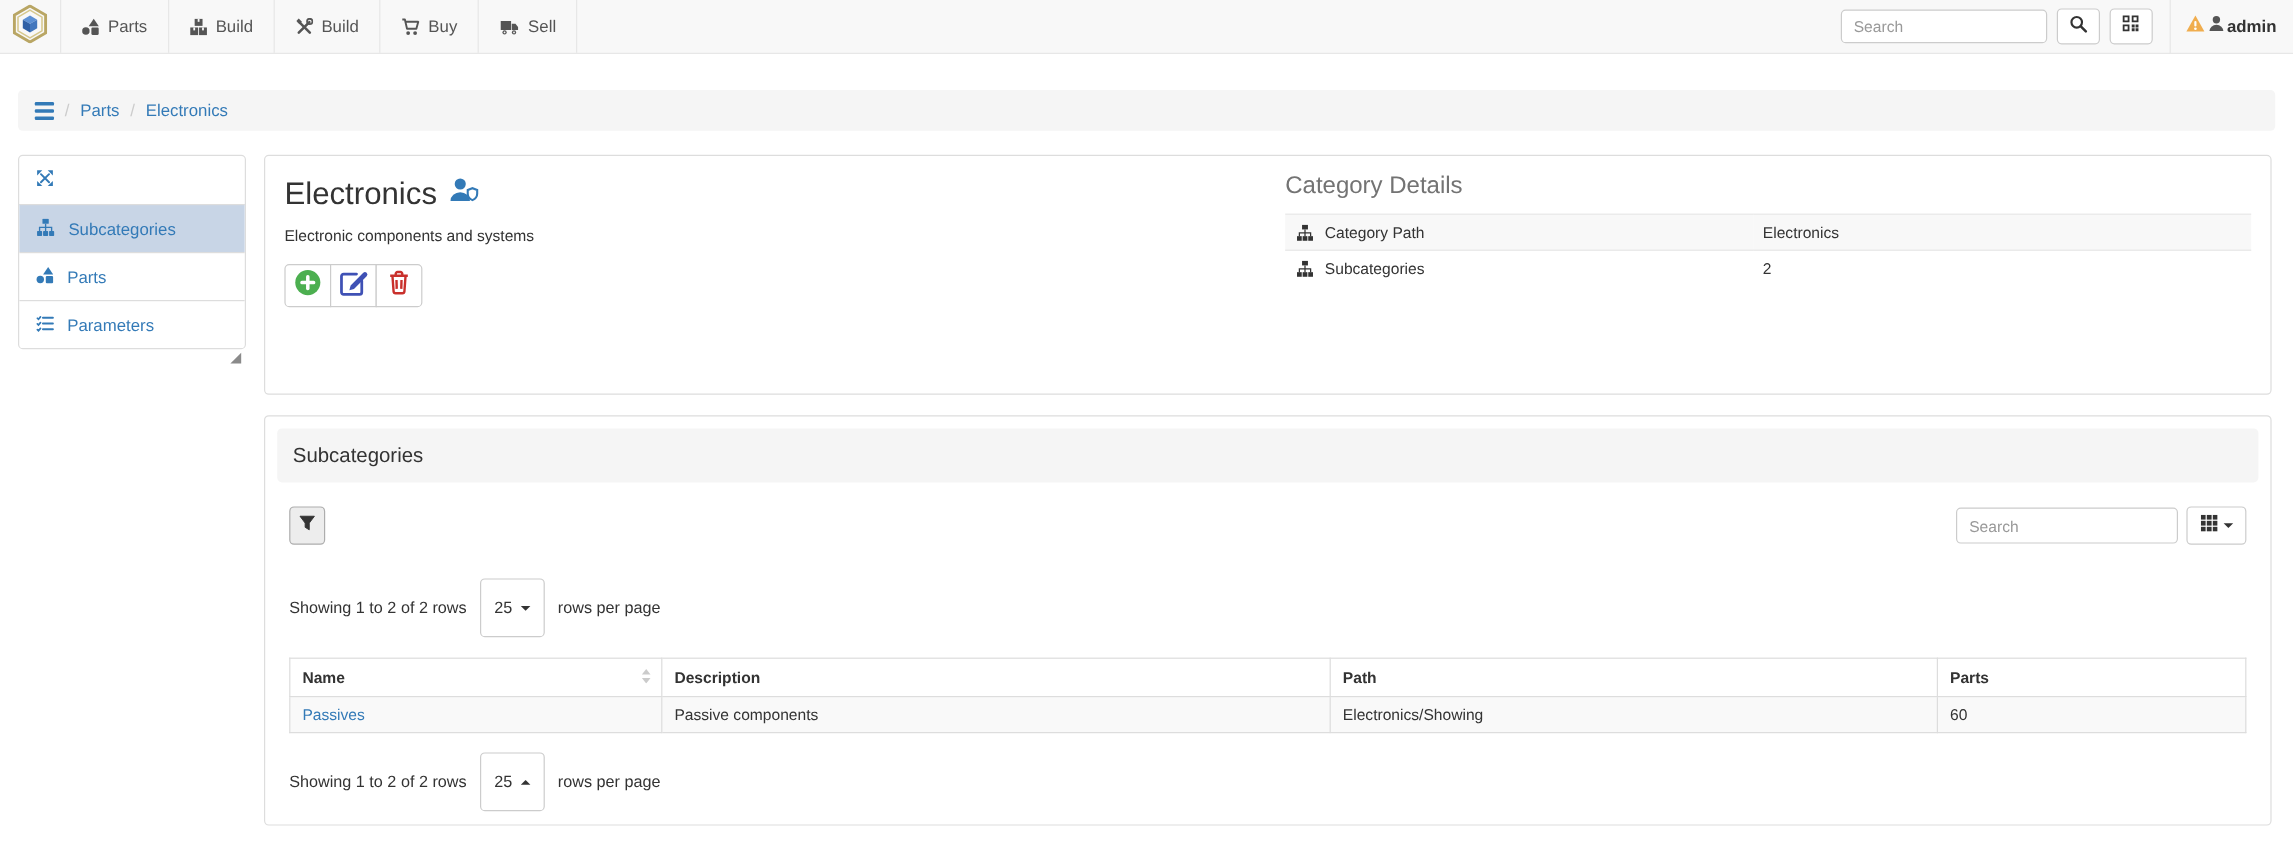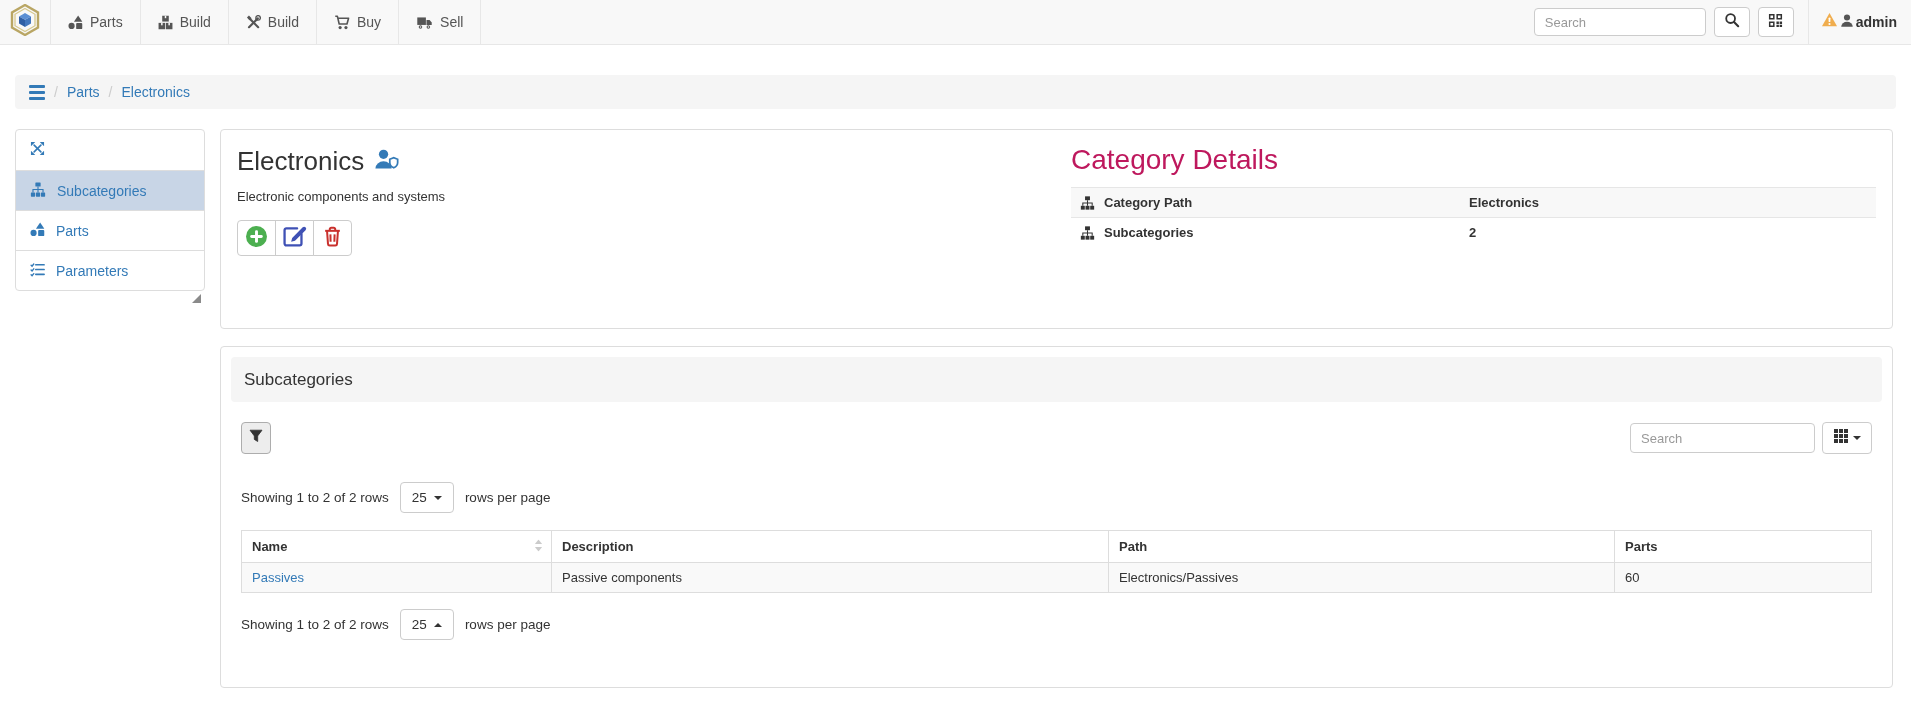--- a/index.html
+++ b/index.html
@@ -59,23 +59,23 @@
   .cat-title { font-size:26px; color:#333; font-weight:400; }
   .cat-desc { margin-top:12px; font-size:13px; color:#333; }
   .btn-group { margin-top:16px; display:flex; }
   .act-btn { width:39px; height:36px; background:#fff; border:1px solid #ccc;
     display:flex; align-items:center; justify-content:center; cursor:pointer; }
   .act-btn + .act-btn { margin-left:-1px; }
   .act-btn:first-child { border-radius:4px 0 0 4px; }
   .act-btn:last-child { border-radius:0 4px 4px 0; }
 
   .details { position:absolute; left:850px; top:14px; right:16px; }
-  .details-heading { font-size:28px; color:#be185d; font-weight:400; margin-bottom:11px; }
+  .details-heading { font-size:20px; color:#737373; font-weight:400; margin-bottom:11px; }
   .details-table { width:100%; border-collapse:collapse; font-size:13px; }
-  .details-table tr { border-top:1px solid #e6e6e6;font-weight:bold; }
+  .details-table tr { border-top:1px solid #e6e6e6; }
   .details-table tr:nth-child(odd) { background:#f8f8f8; }
   .details-table td { padding:7px 8px; }
   .d-label { width:390px; }
   .d-label-inner { display:flex; align-items:center; gap:9px; color:#333; }
   .d-icon { width:16px; display:flex; justify-content:center; color:#333; }
 
   
   .card-bottom { height:342px; padding:10px; }
   .panel-heading { height:45px; background:#f5f5f5; border-radius:4px;
     display:flex; align-items:center; padding:0 13px; font-size:17px; color:#333; }
@@ -86,21 +86,21 @@
   .toolbar-right { position:absolute; right:10px; top:0; display:flex; align-items:center; gap:7px; }
   .tbl-search { width:185px; height:30px; border:1px solid #ccc; border-radius:4px;
     padding:0 10px; font-size:13px; outline:none; }
   .tbl-search::placeholder { color:#999; }
   .col-btn { height:32px; width:50px; background:#fff; border:1px solid #ccc; border-radius:4px;
     display:flex; align-items:center; justify-content:center; gap:5px; cursor:pointer; }
 
   .pg-row { margin-top:28px; padding-left:10px; display:flex; align-items:center;
     gap:11px; font-size:13.5px; color:#333; }
   .pg-row.bottom { margin-top:16px; }
-  .page-size-btn { height:31px; padding:0 11px; background:#fff; border:1px solid #ccc;
+  .page-size-btn { height:49px; padding:0 11px; background:#fff; border:1px solid #ccc;
     border-radius:4px; display:flex; align-items:center; gap:7px; font-size:13.5px;
     color:#333; cursor:pointer; }
   .caret-down { width:0; height:0; border-left:4px solid transparent;
     border-right:4px solid transparent; border-top:4px solid #333; }
   .caret-up { width:0; height:0; border-left:4px solid transparent;
     border-right:4px solid transparent; border-bottom:4px solid #333; }
 
   .sub-table { margin:17px 10px 0 10px; width:calc(100% - 20px); border-collapse:collapse;
     font-size:13px; table-layout:fixed; }
   .sub-table th, .sub-table td { border:1px solid #ddd; text-align:left; }
@@ -457,21 +457,21 @@
             </th>
             <th class="col-desc">Description</th>
             <th class="col-path">Path</th>
             <th>Parts</th>
           </tr>
         </thead>
         <tbody>
           <tr>
             <td><a class="row-link">Passives</a></td>
             <td>Passive components</td>
-            <td>Electronics/Passives</td>
+            <td>Electronics/Showing</td>
             <td>60</td>
           </tr>
         </tbody>
       </table>
 
       <div class="pg-row bottom">
         <span>Showing 1 to 2 of 2 rows</span>
         <div class="page-size-btn">
           <span>25</span>
           <span class="caret-up"></span>

